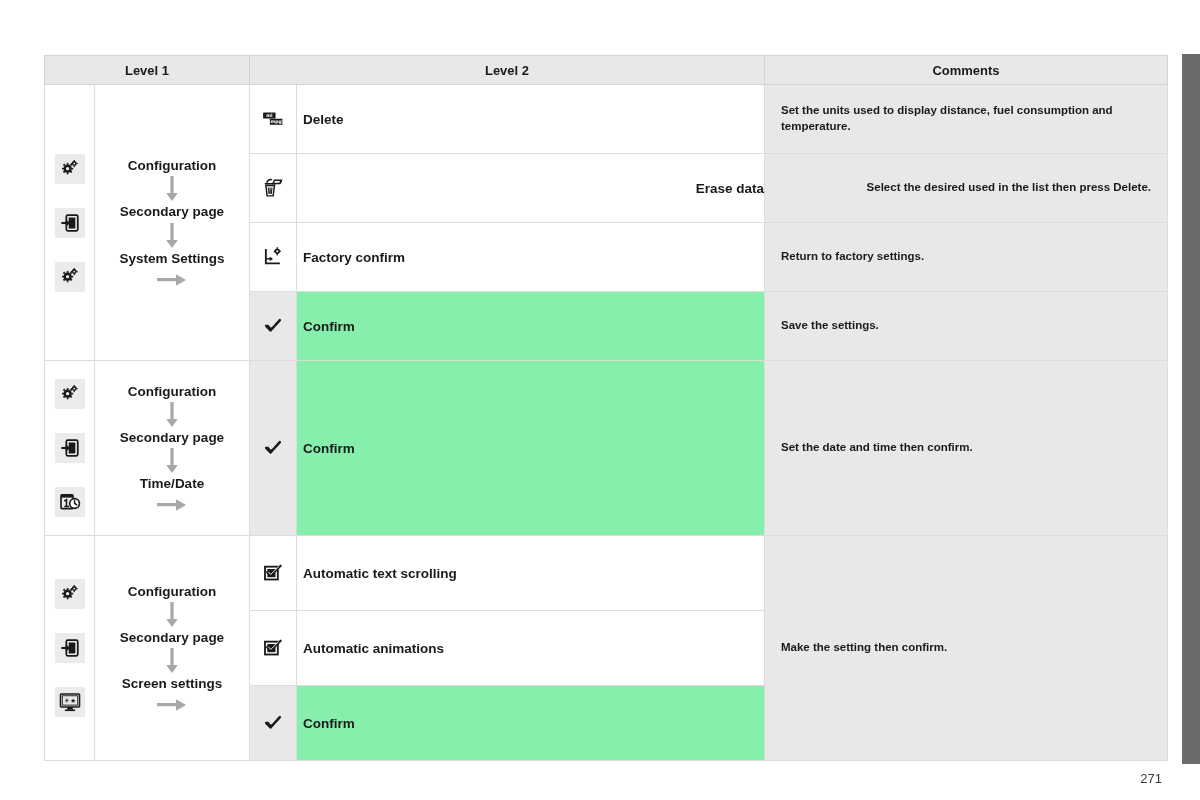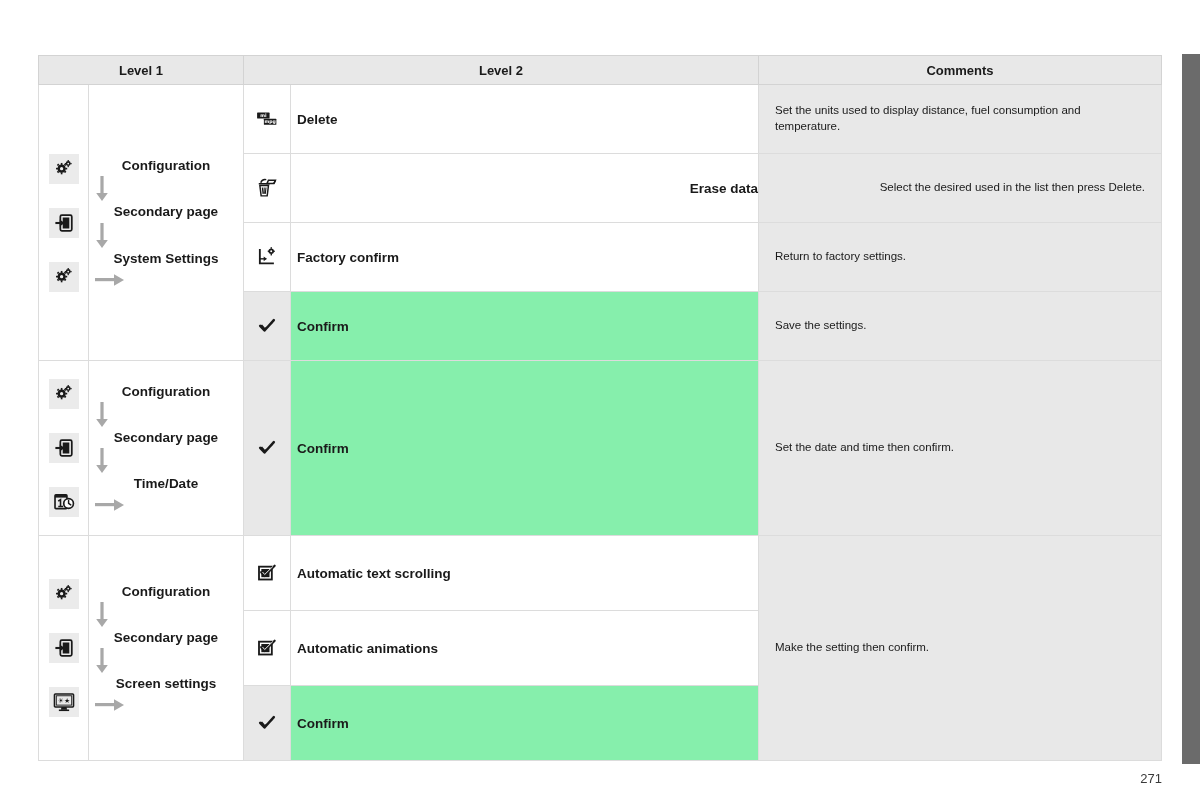--- a/index.html
+++ b/index.html
@@ -24,21 +24,21 @@
     position: absolute;
     top: 54px;
     right: 0;
     width: 18px;
     height: 710px;
     background: #6b6b6b;
   }
 
   .doc-table {
     position: absolute;
-    left: 38px;
+    left: 44px;
     top: 55px;
     width: 1123px;
     border-collapse: collapse;
     table-layout: fixed;
     background: #ffffff;
   }
 
   .doc-table th {
     background: #e8e8e8;
     border: 1px solid #d3d3d3;
@@ -88,20 +88,21 @@
 
   
   td.lvl1-col {
     background: #ffffff;
     padding: 10px 6px;
     text-align: center;
   }
   .flow {
     display: flex;
     flex-direction: column;
+    align-items: center;
   }
   .flow-label {
     font-size: 13.5px;
     font-weight: bold;
     color: #1a1a1a;
     line-height: 1.2;
     white-space: nowrap;
   }
   .flow-arrow-down {
     width: 14px;
@@ -136,21 +137,21 @@
     font-weight: bold;
     color: #1a1a1a;
     background: #ffffff;
   }
   td.lvl2-col.shaded { background: #86efac; }
 
   
   td.comm-col {
     padding: 10px 16px;
     font-size: 11.5px;
-    font-weight: normal;
+    font-weight: bold;
     color: #1a1a1a;
     line-height: 1.35;
     background: #e8e8e8;
     vertical-align: middle;
   }
 
   .page-number {
     position: absolute;
     right: 38px;
     bottom: 14px;

